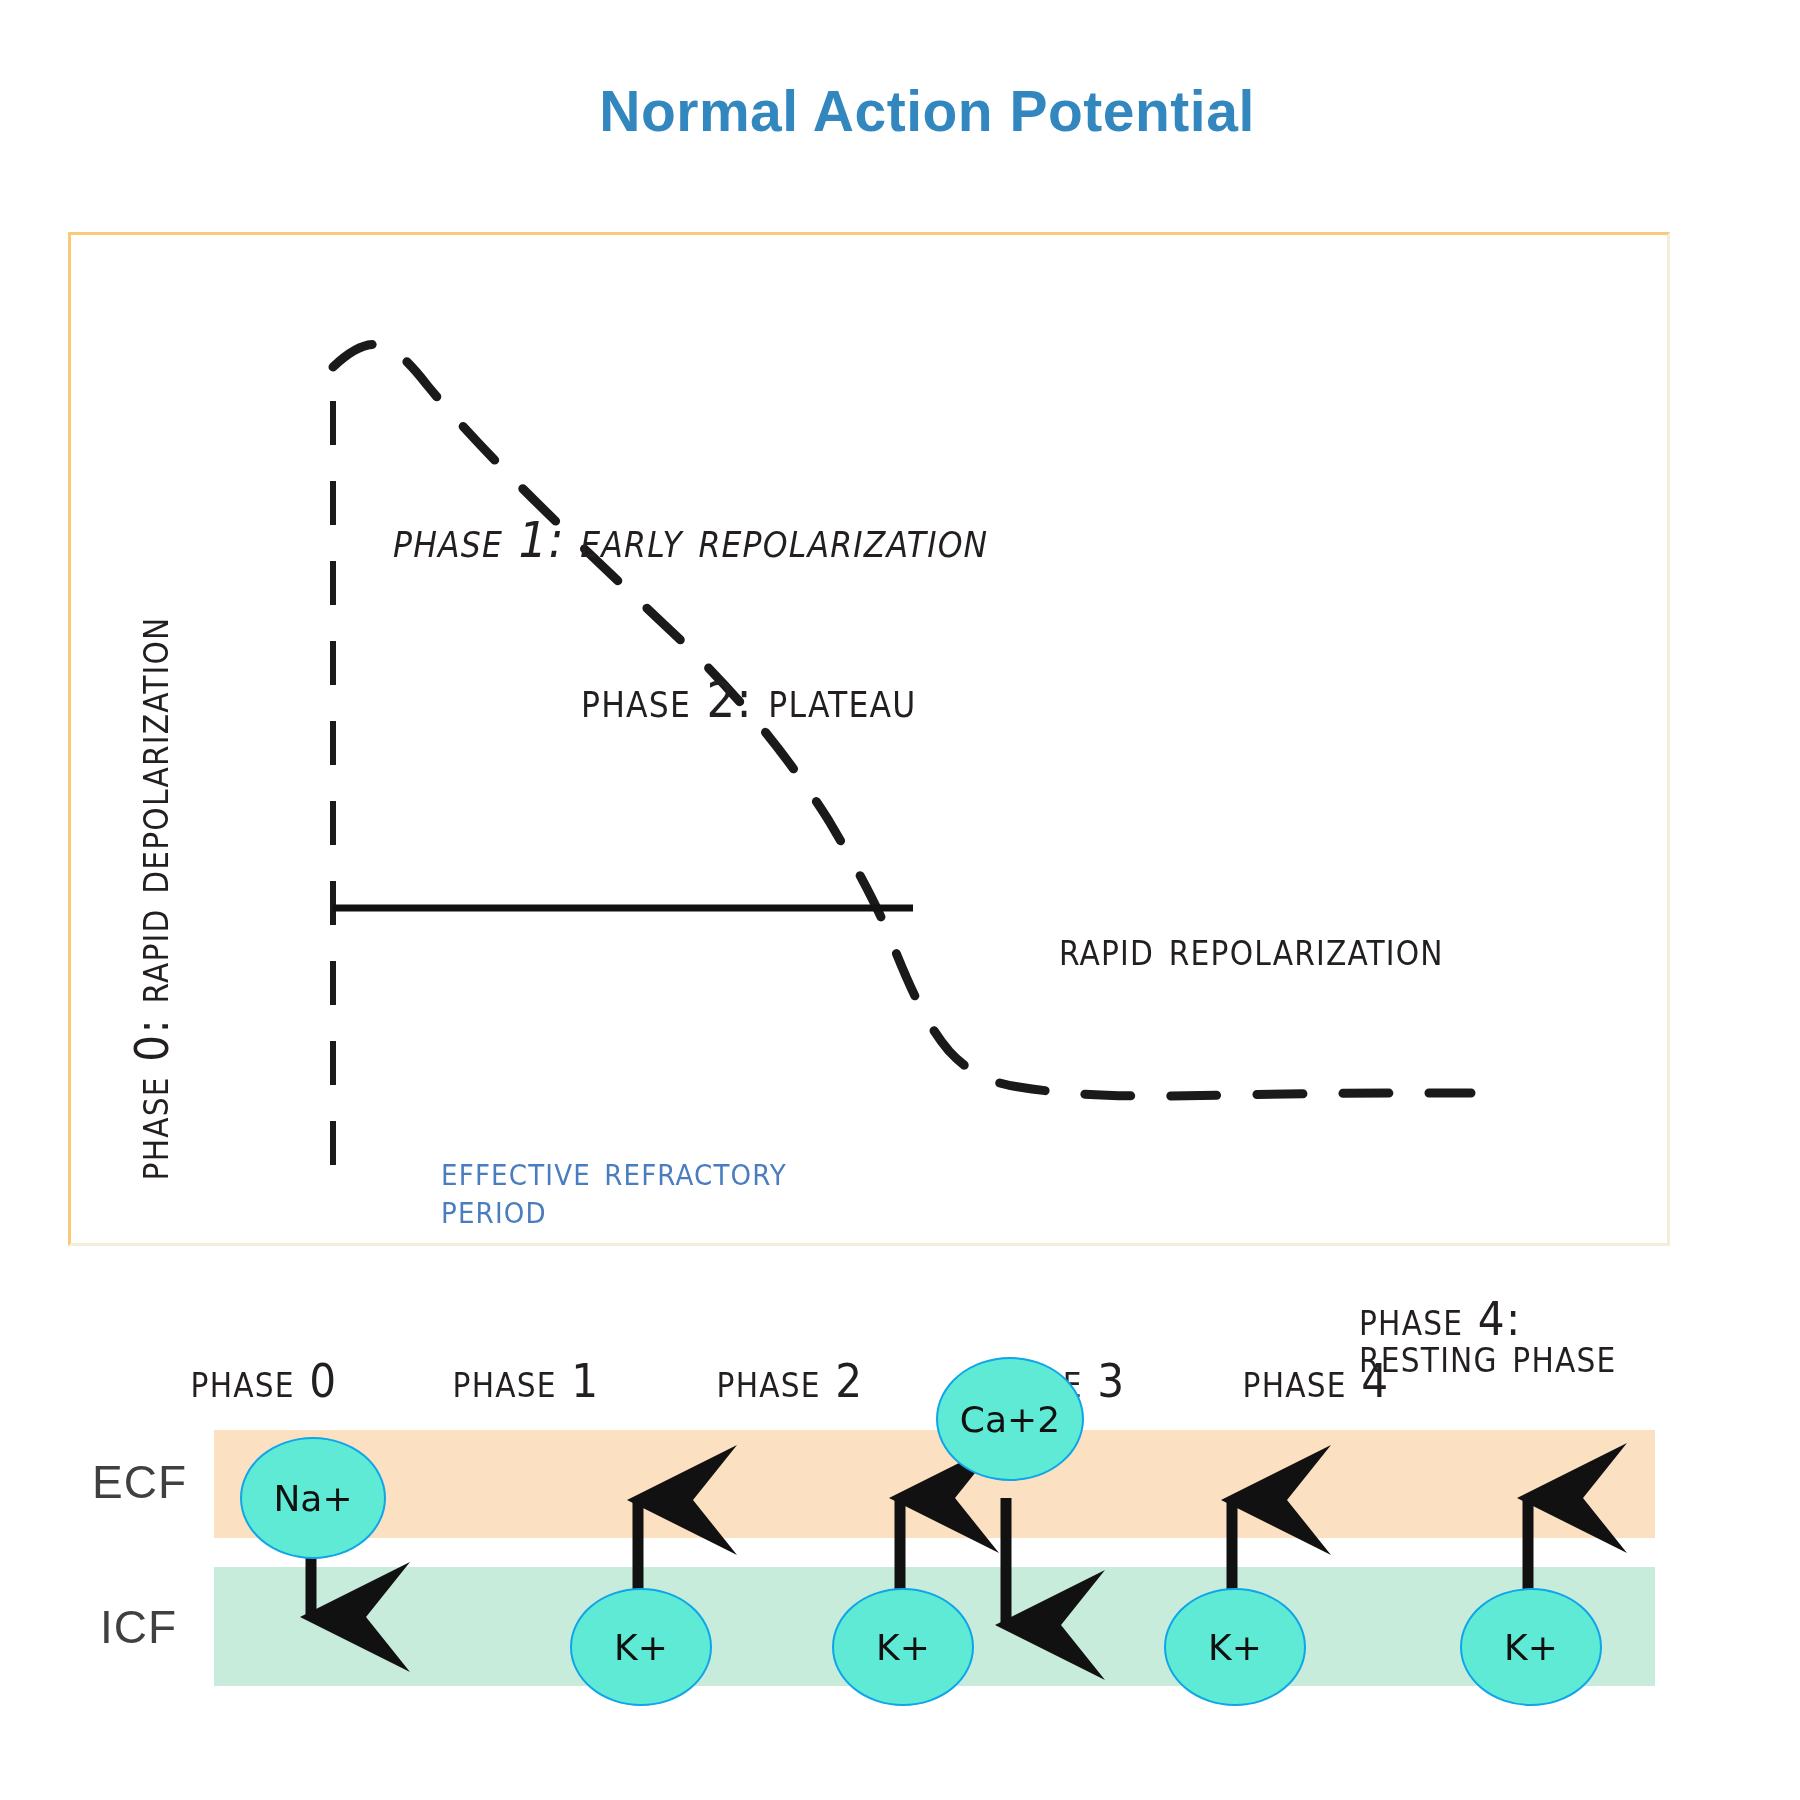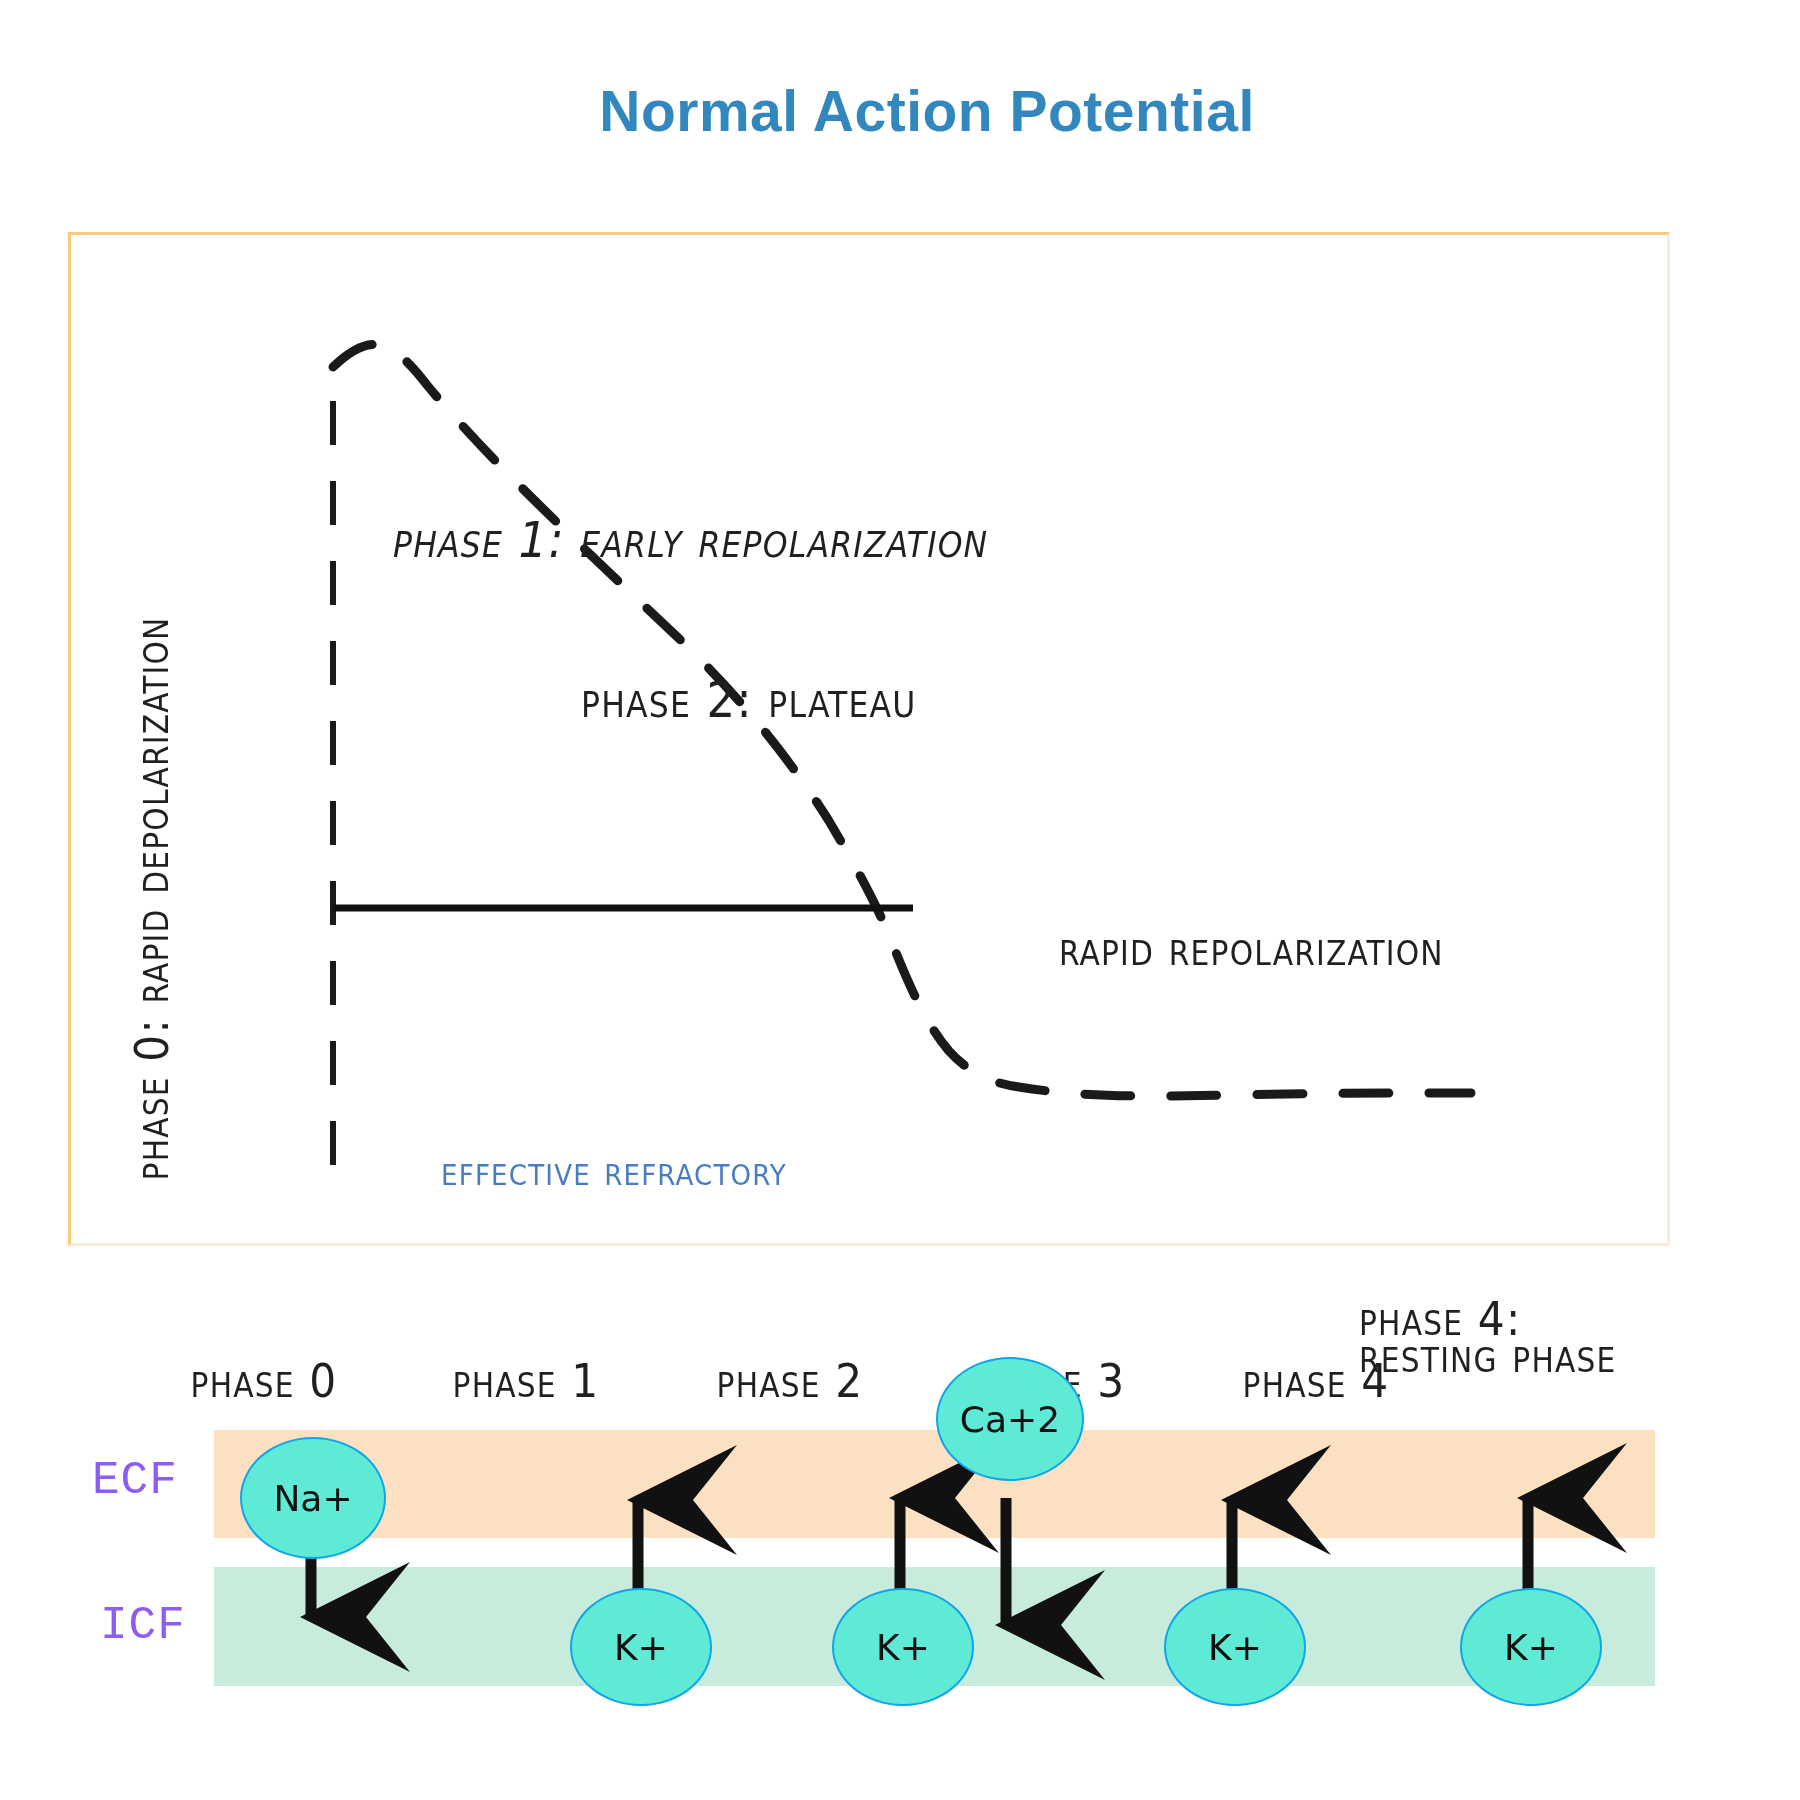--- a/index.html
+++ b/index.html
@@ -119,23 +119,23 @@
   #ion-diagram {
     position: absolute;
     left: 0;
     top: 1330px;
     width: 1800px;
     height: 430px;
   }
 
   .fluid-label {
     position: absolute;
-    font-family: Liberation Mono, monospace;
+    font-family: Liberation Sans, sans-serif;
     font-size: 46px;
-    color: #8b5cf6;
+    color: #404040;
     letter-spacing: 1px;
   }
   #label-ecf { left: 92px; top: 1455px; }
   #label-icf { left: 100px; top: 1600px; }
 
   .col-label {
     position: absolute;
     top: 1357px;
     font-size: 47px;
     text-align: center;
@@ -215,20 +215,21 @@
     <div class="l2">Rapid repolarization</div>
   </div>
 
   <div class="lbl hand" id="label-phase4">
     <div class="l1">Phase 4:</div>
     <div class="l2">Resting phase</div>
   </div>
 
   <div class="lbl hand" id="label-erp">
     <div class="l1">Effective refractory</div>
+    <div class="l2">period</div>
   </div>
 </div>
 
 <div id="ion-diagram"></div>
 
 <div class="col-label hand" style="left:124px">Phase 0</div>
 <div class="col-label hand" style="left:386px">Phase 1</div>
 <div class="col-label hand" style="left:650px">Phase 2</div>
 <div class="col-label hand" style="left:912px">Phase 3</div>
 <div class="col-label hand" style="left:1176px">Phase 4</div>

